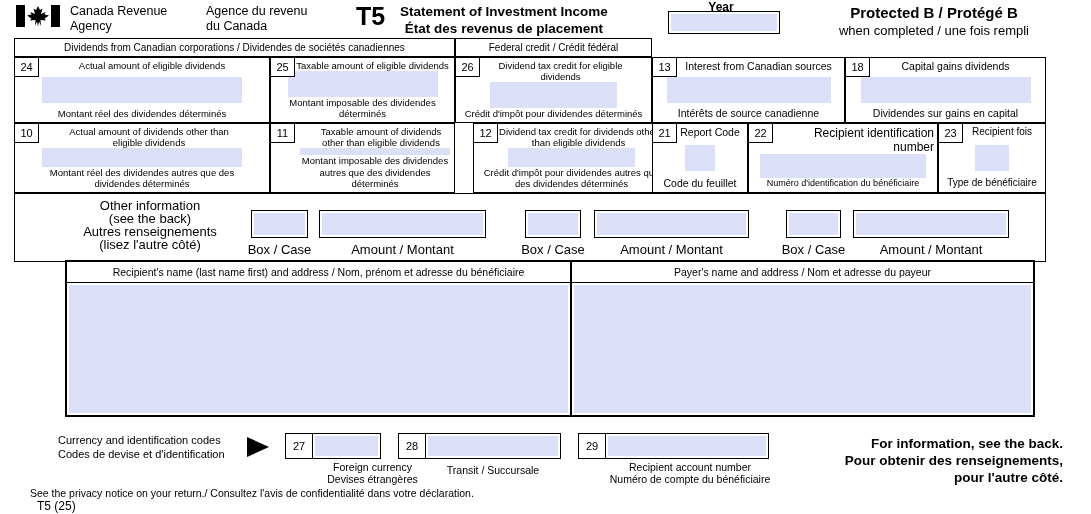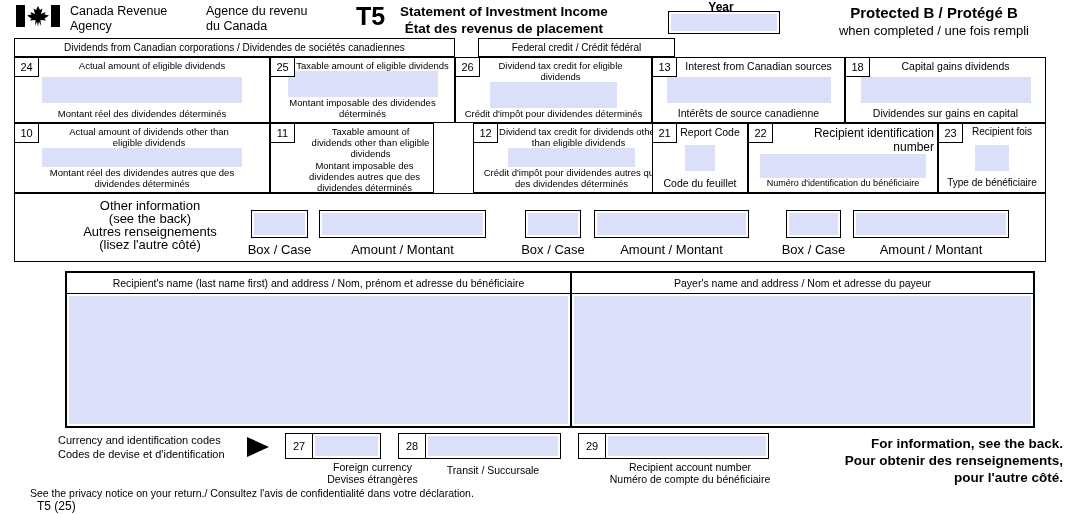--- a/index.html
+++ b/index.html
@@ -60,21 +60,21 @@
   <div class="bfield" style="left:668px;top:11px;width:112px;height:23px;">
     <div class="fill"></div>
   </div>
 
   <div class="abs ctr" style="left:800px;top:4px;width:268px;">
     <div class="b" style="font-size:15px;">Protected B / Protégé B</div>
     <div style="font-size:13px;margin-top:2px;">when completed / une fois rempli</div>
   </div>
 
   <div class="hcell" style="left:14px;top:38px;width:441px;height:19px;">Dividends from Canadian corporations / Dividendes de sociétés canadiennes</div>
-  <div class="hcell" style="left:478px;top:38px;width:197px;height:19px;">Federal credit / Crédit fédéral</div>
+  <div class="hcell" style="left:455px;top:38px;width:197px;height:19px;">Federal credit / Crédit fédéral</div>
 
   <div class="cell" style="left:14px;top:57px;width:256px;height:66px;">
     <div class="chip">24</div>
     <div class="lbl toplbl">Actual amount of eligible dividends</div>
     <div class="field" style="width:200px;"></div>
     <div class="lbl">Montant réel des dividendes déterminés</div>
   </div>
 
   <div class="cell" style="left:270px;top:57px;width:185px;height:66px;">
     <div class="chip">25</div>
@@ -104,21 +104,21 @@
     <div class="lbl" style="font-size:10.5px;">Dividendes sur gains en capital</div>
   </div>
 
   <div class="cell" style="left:14px;top:123px;width:256px;height:70px;">
     <div class="chip">10</div>
     <div class="lbl" style="max-width:165px;padding-left:14px;">Actual amount of dividends other than eligible dividends</div>
     <div class="field" style="width:200px;"></div>
     <div class="lbl" style="max-width:195px;">Montant réel des dividendes autres que des dividendes déterminés</div>
   </div>
 
-  <div class="cell" style="left:270px;top:123px;width:164px;height:70px;padding-left:28px;">
+  <div class="cell" style="left:270px;top:123px;width:185px;height:70px;padding-left:28px;">
     <div class="chip">11</div>
     <div class="lbl" style="max-width:150px;padding-left:12px;">Taxable amount of dividends other than eligible dividends</div>
     <div class="field" style="width:150px;"></div>
     <div class="lbl" style="max-width:178px;">Montant imposable des dividendes autres que des dividendes déterminés</div>
   </div>
 
   <div class="cell" style="left:473px;top:123px;width:197px;height:70px;justify-content:flex-end;">
     <div class="chip">12</div>
     <div class="lbl" style="max-width:168px;padding-left:14px;">Dividend tax credit for dividends other than eligible dividends</div>
     <div class="field" style="width:127px;"></div>
@@ -175,21 +175,21 @@
     <div class="bfield" style="left:771px;top:16px;width:55px;height:28px;">
       <div class="fill"></div>
     </div>
     <div class="bfield" style="left:838px;top:16px;width:156px;height:28px;">
       <div class="fill"></div>
     </div>
     <div class="oi-lbl" style="left:761px;top:48px;width:75px;">Box / Case</div>
     <div class="oi-lbl" style="left:838px;top:48px;width:156px;">Amount / Montant</div>
   </div>
 
-  <div class="abs" style="left:65px;top:271px;width:970px;height:157px;border:2px solid #000;box-sizing:border-box;background:#fff;">
+  <div class="abs" style="left:65px;top:260px;width:970px;height:157px;border:2px solid #000;box-sizing:border-box;background:#fff;">
     <div class="nm-cell" style="left:0;width:505px;border-right:2px solid #000;">
       <div class="nm-head">Recipient's name (last name first) and address / Nom, prénom et adresse du bénéficiaire</div>
       <div class="nm-fill" style="font-size:11px;"></div>
     </div>
     <div class="nm-cell" style="left:505px;right:0;">
       <div class="nm-head">Payer's name and address / Nom et adresse du payeur</div>
       <div class="nm-fill" style="font-size:11px;"></div>
     </div>
   </div>
 

